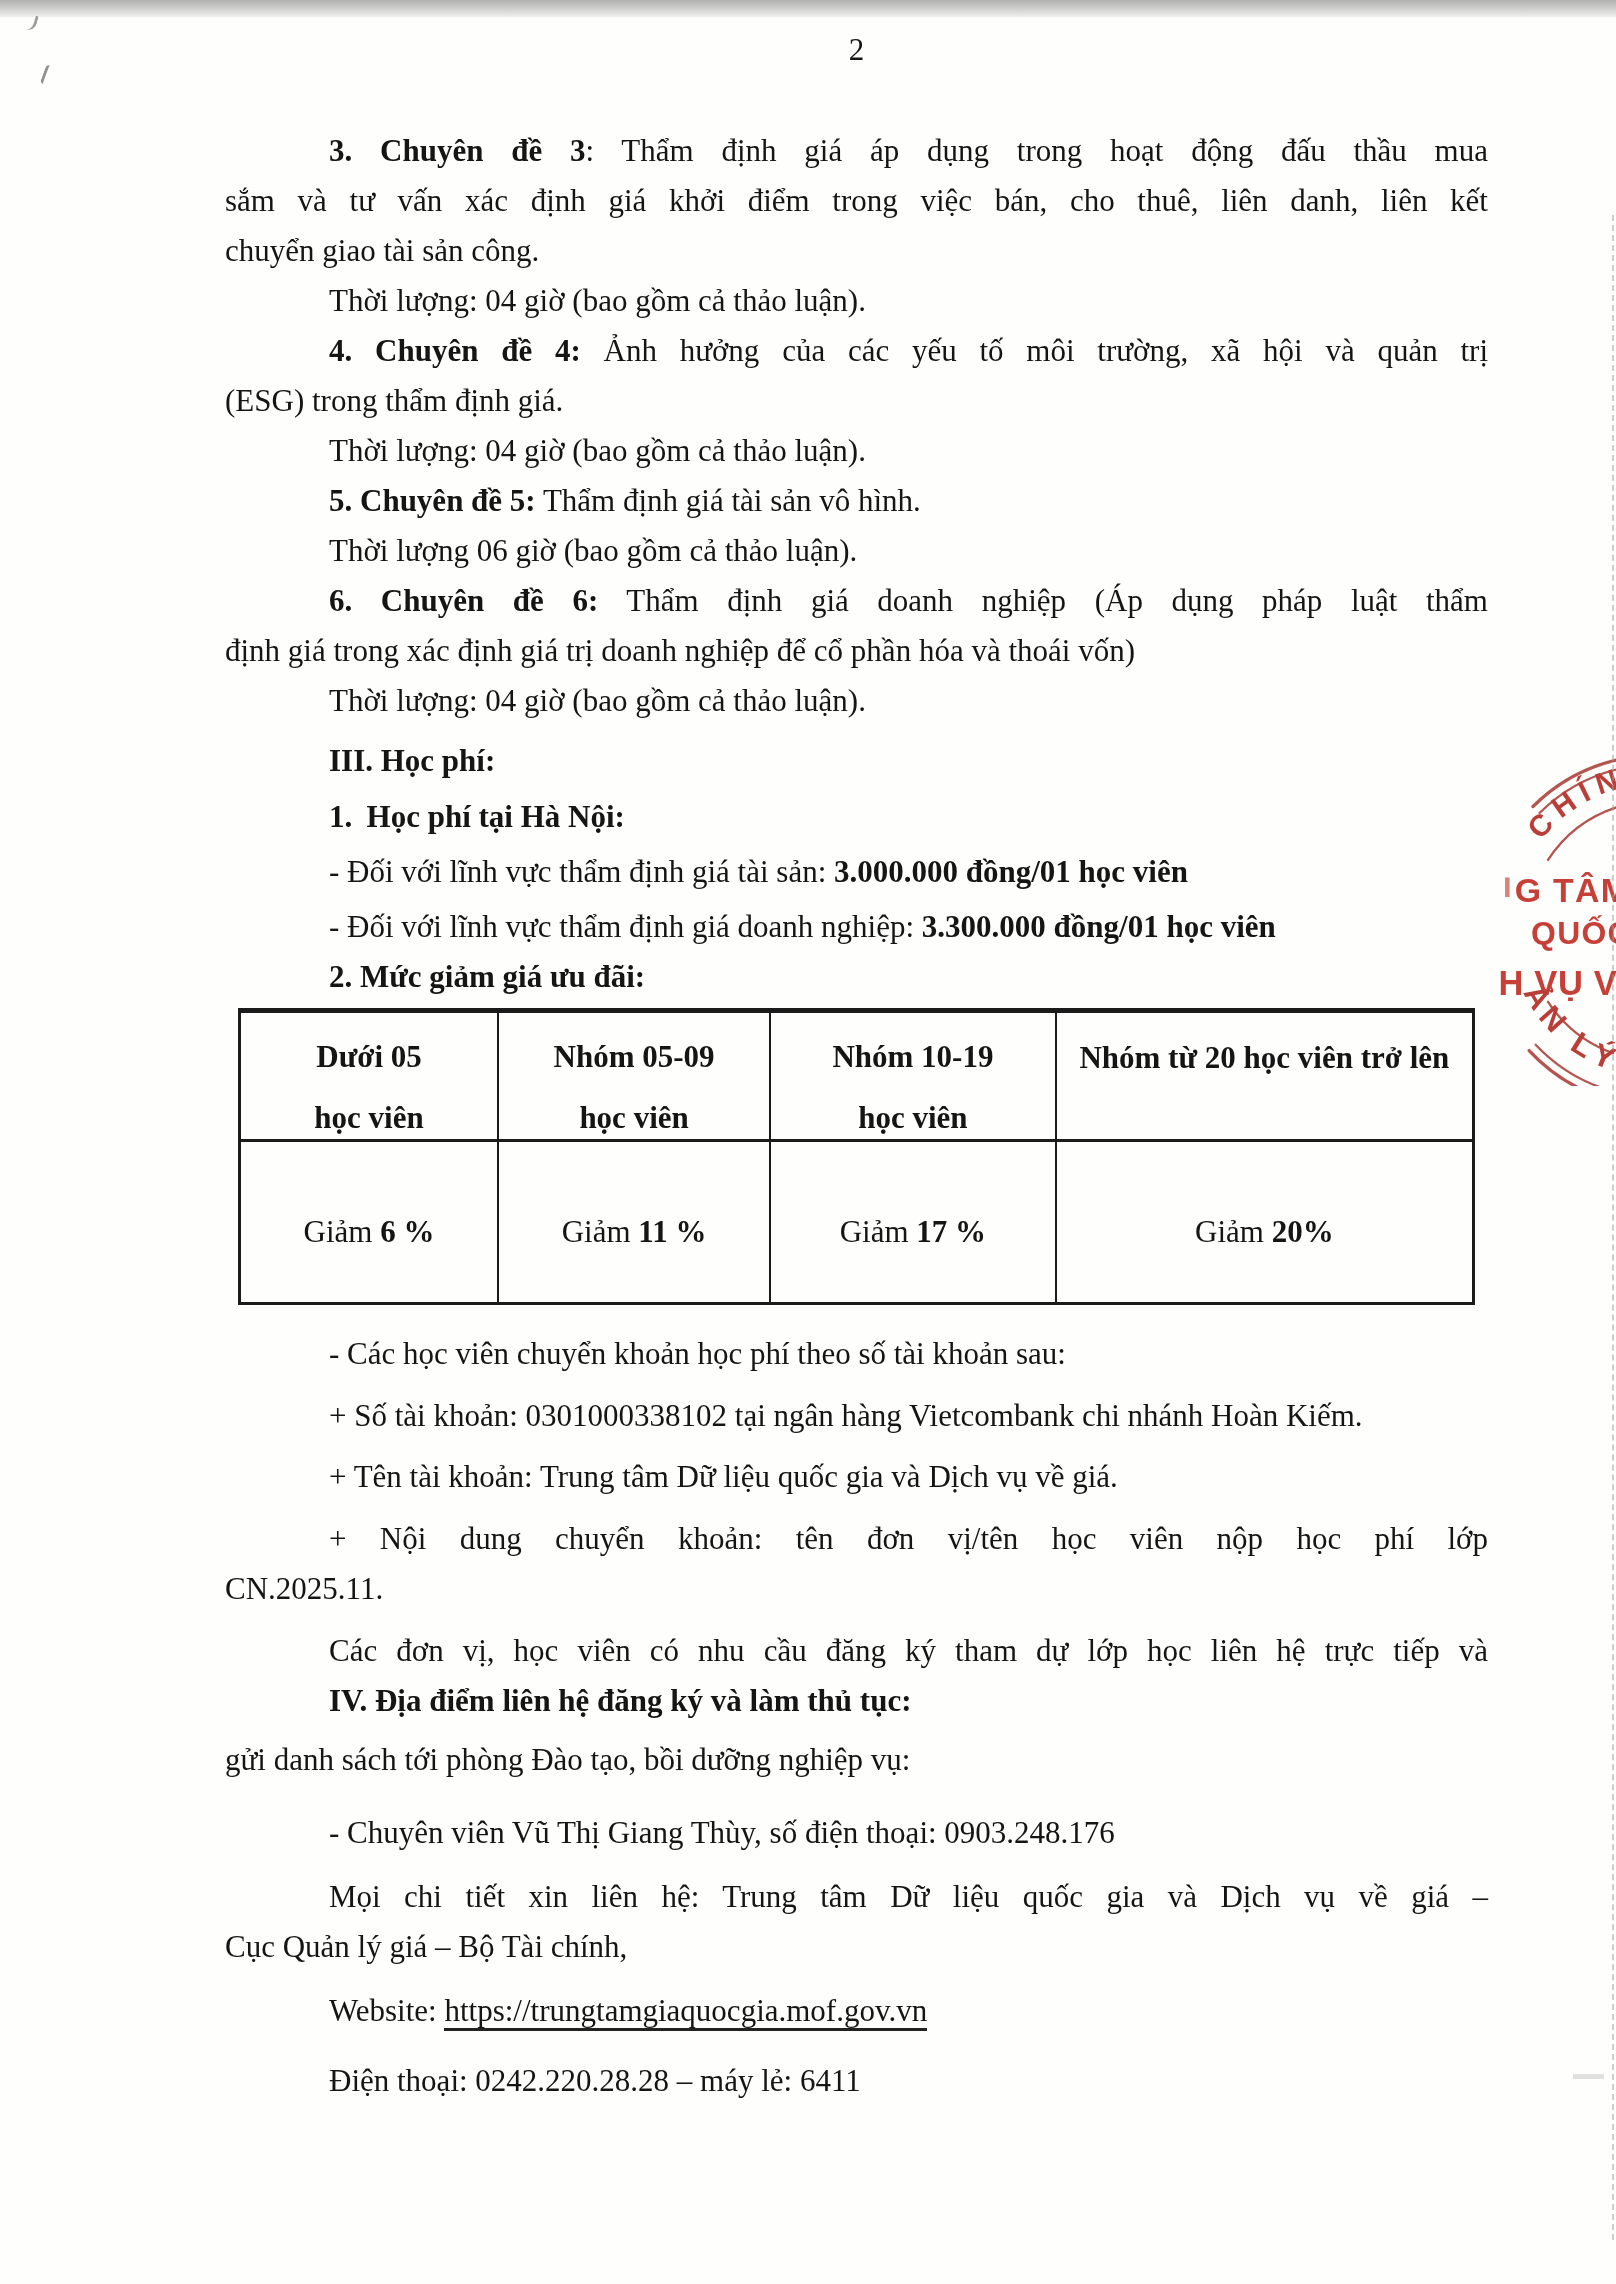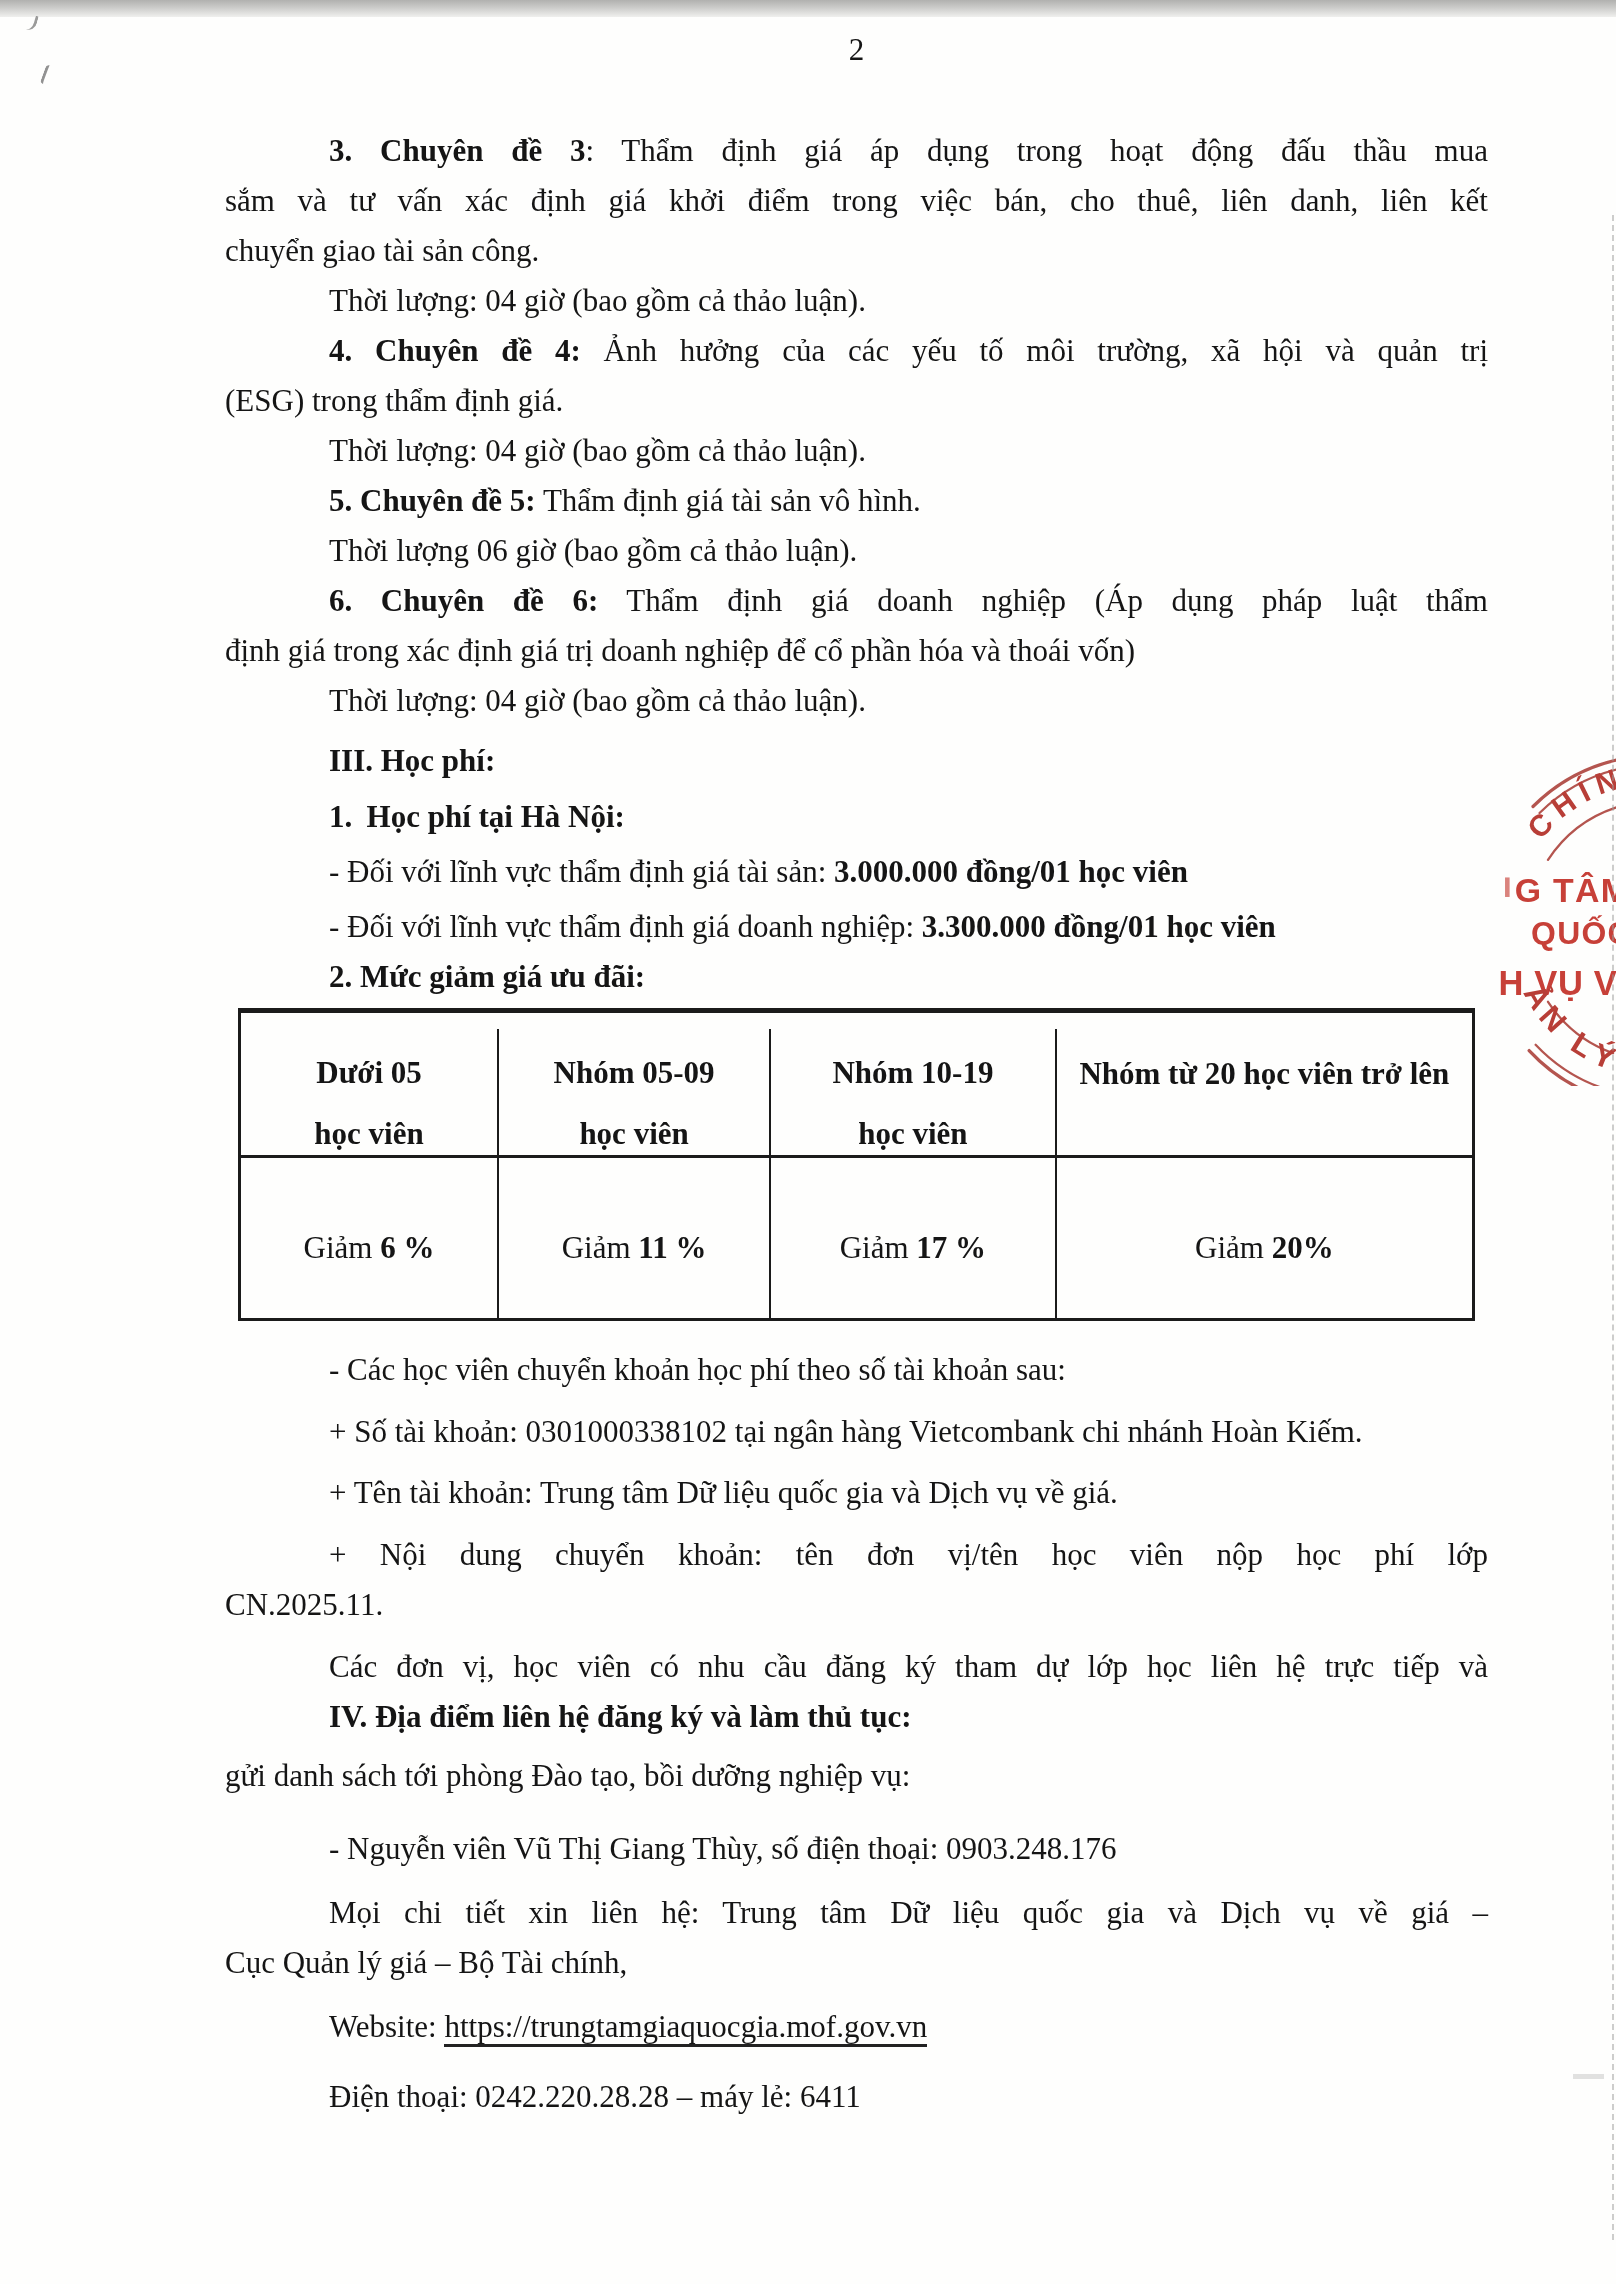--- a/index.html
+++ b/index.html
@@ -26,21 +26,21 @@
   .mb18{margin-bottom:11.7px}.mb20{margin-bottom:13px}.mb22{margin-bottom:14.3px}.mb30{margin-bottom:19.5px}
   .ulink{text-decoration:none;color:#151515;border-bottom:3.3px solid #222;padding-bottom:0;}
 
   
   .dtable{margin:6.5px 0 23.4px 13px;width:1237px;box-sizing:border-box;
         border:3.3px solid #1b1b1b;border-top-width:5.2px;
         display:grid;grid-template-columns:20.8fr 22.1fr 23.2fr 33.9fr;}
   .dcell{border-left:2.6px solid #1b1b1b;text-align:center;box-sizing:border-box;}
   .c0{border-left:none;}
   .dhead{height:129px;border-bottom:3.9px solid #1b1b1b;font-weight:bold;
-        padding-top:13px;line-height:61px;margin-top:16px;}
+        padding-top:13px;line-height:61px;}
   .dhead.wide{line-height:46px;padding:22px 19.5px 0 19.5px;}
   .dbody{height:160px;padding-top:70px;line-height:39px;}
 
   
   .stamp{position:absolute;top:747px;right:0;width:138px;height:339px;overflow:hidden;z-index:2;
         mix-blend-mode:multiply;opacity:.95;}
   .stamp text{font-family:"Liberation Sans","DejaVu Sans",sans-serif;font-weight:bold;}
 </style>
 </head>
 <body>
@@ -90,21 +90,21 @@
 
     <p class="line indent mb18">- Các học viên chuyển khoản học phí theo số tài khoản sau:</p>
     <p class="line indent mb18">+ Số tài khoản: 0301000338102 tại ngân hàng Vietcombank chi nhánh Hoàn Kiếm.</p>
     <p class="line indent mb18">+ Tên tài khoản: Trung tâm Dữ liệu quốc gia và Dịch vụ về giá.</p>
     <p class="line indent just">+ Nội dung chuyển khoản: tên đơn vị/tên học viên nộp học phí lớp</p>
     <p class="line mb18">CN.2025.11.</p>
 
     <p class="line indent just">Các đơn vị, học viên có nhu cầu đăng ký tham dự lớp học liên hệ trực tiếp và</p>
     <p class="line indent mb14"><b>IV. Địa điểm liên hệ đăng ký và làm thủ tục:</b></p>
     <p class="line mb16">gửi danh sách tới phòng Đào tạo, bồi dưỡng nghiệp vụ:</p>
-    <p class="line indent mb22">- Nguyễn viên Vũ Thị Giang Thùy, số điện thoại: 0903.248.176</p>
+    <p class="line indent mb22">- Chuyên viên Vũ Thị Giang Thùy, số điện thoại: 0903.248.176</p>
     <p class="line indent just">Mọi chi tiết xin liên hệ: Trung tâm Dữ liệu quốc gia và Dịch vụ về giá –</p>
     <p class="line mb22">Cục Quản lý giá – Bộ Tài chính,</p>
     <p class="line indent mb30"><span>Website: </span><a href="#" class="ulink">https://trungtamgiaquocgia.mof.gov.vn</a></p>
     <p class="line indent">Điện thoại: 0242.220.28.28 – máy lẻ: 6411</p>
   </div>
 
   <div class="stamp">
     <svg width="138" height="339" viewBox="0 0 212 520" xmlns="http://www.w3.org/2000/svg">
       <defs>
         <path id="arcTopText" d="M 66 194 A 226 226 0 0 1 266 56"></path>

